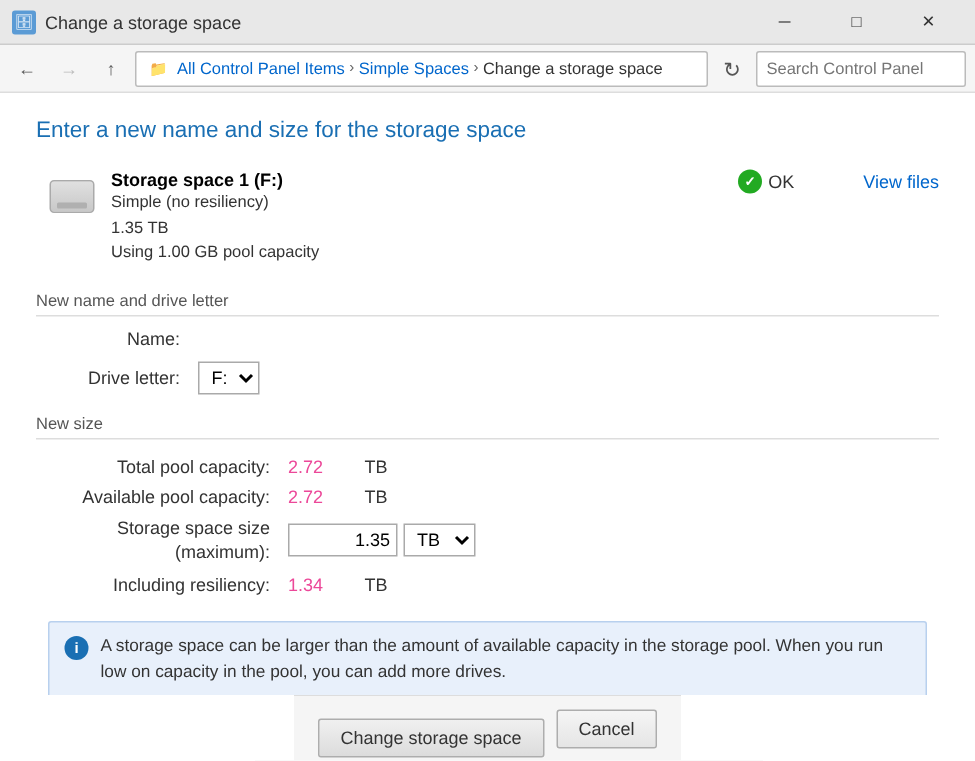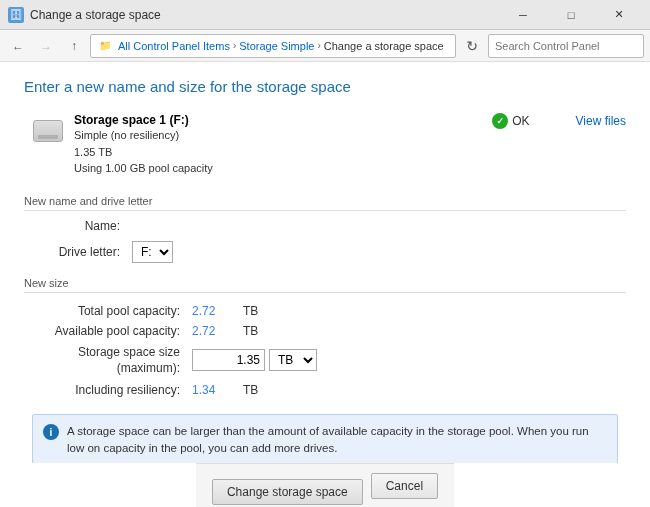--- a/index.html
+++ b/index.html
@@ -108,21 +108,21 @@
       background: transparent;
       cursor: pointer;
       display: flex;
       align-items: center;
       justify-content: center;
       color: #555;
       font-size: 14px;
     }
     .search-box {
       height: 24px;
-      width: 156px;
+      width: 140px;
       border: 1px solid #bbb;
       background: white;
       display: flex;
       align-items: center;
       padding: 0 6px;
       border-radius: 2px;
       gap: 4px;
     }
     .search-box input {
       border: none;
@@ -278,21 +278,21 @@
     }
     .size-label {
       min-width: 160px;
       font-size: 12px;
       color: #333;
       text-align: right;
       padding-right: 12px;
     }
     .size-value {
       font-size: 12px;
-      color: #3b82f6;
+      color: #ec4899;
       min-width: 45px;
     }
     .size-unit {
       font-size: 12px;
       color: #333;
       margin-left: 6px;
     }
     .size-input {
       width: 73px;
       height: 22px;
@@ -387,21 +387,21 @@
 </div>
 
 <div class="address-bar">
   <button class="nav-btn">←</button>
   <button class="nav-btn" disabled="">→</button>
   <button class="nav-btn">↑</button>
   <div class="breadcrumb-bar">
     <span class="nav-btn" style="width:18px;height:18px;font-size:10px;">📁</span>
     <span class="breadcrumb-link">All Control Panel Items</span>
     <span class="breadcrumb-sep">›</span>
-    <span class="breadcrumb-link">Storage Simple</span>
+    <span class="breadcrumb-link">Simple Spaces</span>
     <span class="breadcrumb-sep">›</span>
     <span>Change a storage space</span>
   </div>
   <button class="refresh-btn">↻</button>
   <div class="search-box">
     <input type="text" placeholder="Search Control Panel" style="">
 
   </div>
 </div>
 

